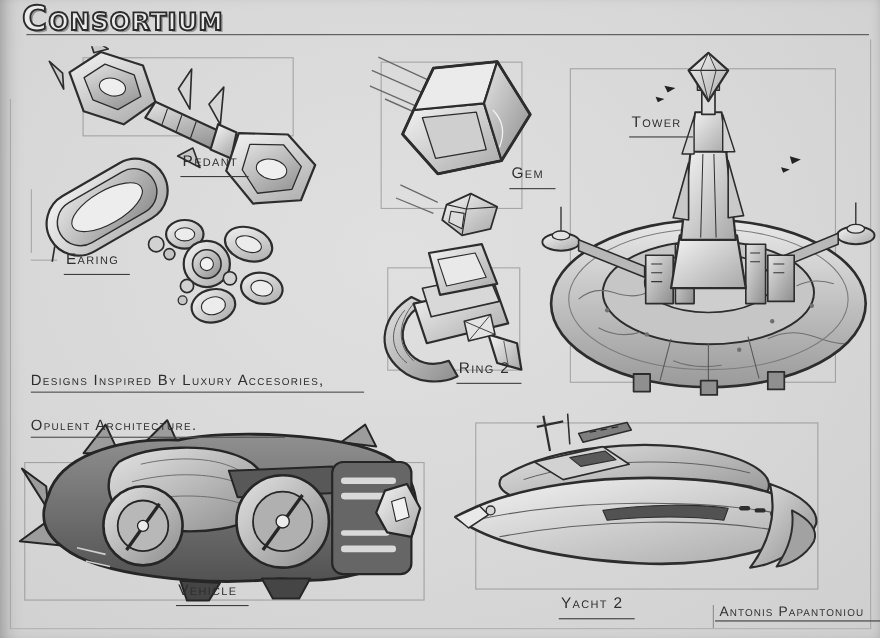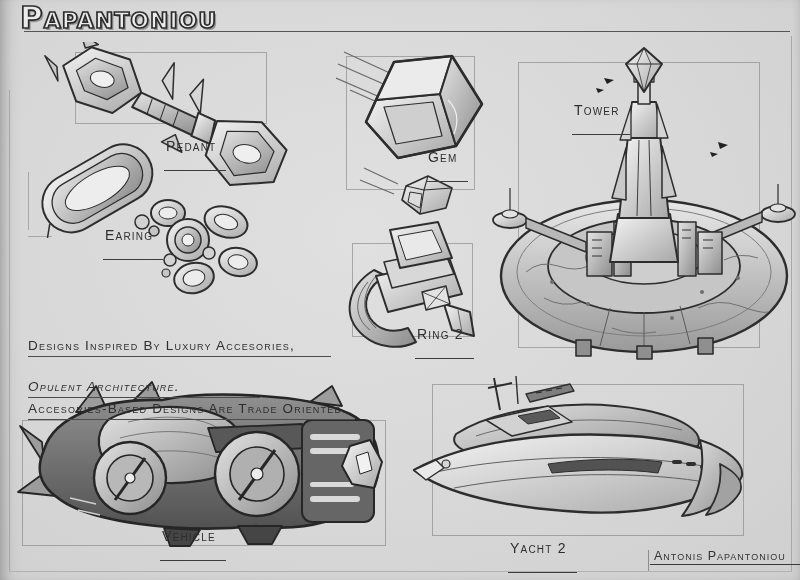--- a/index.html
+++ b/index.html
@@ -10,24 +10,24 @@
   .abs{position:absolute;}
   
   .hand{font-variant:small-caps;text-transform:capitalize;color:#2e2e2e;letter-spacing:1.2px;}
   .title{font-family:"DejaVu Sans",sans-serif;font-weight:800;font-size:31px;line-height:1;
     font-variant:small-caps;letter-spacing:1px;color:#ebebeb;
     -webkit-text-stroke:1.7px #2c2c2c;text-shadow:2px 2px 0 rgba(100,100,100,.55);}
   .subtitle{font-size:12.5px;letter-spacing:1.8px;color:#2c2c2c;}
   .rule{background:#555;height:1px;}
   .frame{background:#a8a8a8;}
   .box{border:1px solid rgba(120,120,120,.55);}
-  .label{font-size:14px;border-bottom:1.4px solid #3c3c3c;padding:0 10px 16px 2px;background:transparent;}
+  .label{font-size:14px;border-bottom:1.4px solid #3c3c3c;padding:0 10px 6px 2px;background:transparent;}
   .notes{font-size:13.5px;line-height:19px;}
   .note-line{display:inline-block;border-bottom:1px solid #4c4c4c;padding-bottom:1px;margin-bottom:1px;white-space:nowrap;}
-  .u1{padding-right:36px;margin-top:40px;} .u2{padding-right:64px;} .u3{padding-right:80px;font-style:italic;} .u4{padding-right:8px;} .u5{padding-right:8px;}
+  .u1{padding-right:36px;margin-top:40px;} .u2{padding-right:64px;} .u3{padding-right:80px;} .u4{padding-right:8px;} .u5{padding-right:8px;}
   .signature{font-size:12.5px;border-bottom:1px solid #3a3a3a;padding:0 14px 1px 4px;letter-spacing:1px;color:#333;}
   svg{display:block;}
 </style>
 </head>
 <body>
 
 <div class="sheet">
 
   <svg width="0" height="0" class="abs" aria-hidden="true">
     <defs>
@@ -48,21 +48,21 @@
           <stop offset="1" stop-color="#9a9a9a"></stop>
         </linearGradient>
     </defs>
   </svg>
 
   <div class="abs frame" style="left:9px;top:90px;width:1px;height:482px;"></div>
   <div class="abs frame" style="left:791px;top:36px;width:1px;height:536px;"></div>
   <div class="abs frame" style="left:9px;top:571px;width:783px;height:1px;background:#b2b2b2;"></div>
   <div class="abs rule" style="left:24px;top:31px;width:766px;"></div>
 
-  <div class="abs title" style="left:20px;top:2px;">Papantoniou</div>
+  <div class="abs title" style="left:20px;top:2px;">Consortium</div>
 
   <div class="abs box" style="left:75px;top:52px;width:190px;height:70px;"></div>
   <div class="abs box" style="left:346px;top:56px;width:127px;height:132px;"></div>
   <div class="abs box" style="left:518px;top:62px;width:240px;height:284px;"></div>
   <div class="abs box" style="left:352px;top:243px;width:119px;height:92px;"></div>
   <div class="abs box" style="left:22px;top:420px;width:362px;height:124px;"></div>
   <div class="abs box" style="left:432px;top:384px;width:310px;height:150px;"></div>
   <div class="abs frame" style="left:28px;top:172px;width:1px;height:58px;"></div>
   <div class="abs frame" style="left:28px;top:236px;width:24px;height:1px;"></div>
   <div class="abs frame" style="left:648px;top:550px;width:1px;height:21px;background:#8d8d8d;"></div>
@@ -299,29 +299,29 @@
         <rect x="300" y="93" width="9" height="4" rx="2"></rect>
       </g>
       <path d="M300,68 C330,78 344,92 342,104 C332,128 302,142 282,144 C300,120 306,94 300,68 Z" fill="url(#gB)" stroke-width="2"></path>
       <path d="M320,92 C336,100 344,110 340,120 C332,134 318,141 306,143 C318,126 322,108 320,92 Z" fill="#a2a2a2" stroke-width="1.8"></path>
       <polygon points="14,98 36,88 44,96 26,108" fill="#e9e9e9" stroke-width="1.4"></polygon>
       <circle cx="46" cy="92" r="4" fill="#d6d6d6" stroke-width="1.2"></circle>
     </g>
   </svg>
 
   <div class="abs hand label" style="left:164px;top:138px;">Pedant</div>
-  <div class="abs hand label" style="left:58px;top:227px;margin-left:45px;">Earing</div>
-  <div class="abs hand label" style="left:426px;top:149px;">Gem</div>
+  <div class="abs hand label" style="left:58px;top:227px;">Earing</div>
+  <div class="abs hand label" style="left:463px;top:149px;">Gem</div>
   <div class="abs hand label" style="left:572px;top:102px;">Tower</div>
   <div class="abs hand label" style="left:415px;top:326px;">Ring 2</div>
   <div class="abs hand label" style="left:160px;top:528px;">Vehicle</div>
   <div class="abs hand label" style="left:508px;top:540px;">Yacht 2</div>
 
   <div class="abs notes hand" style="left:28px;top:296px;width:370px;">
     <span class="note-line u1">Designs inspired by luxury accesories,</span><br>
     <br>
     <span class="note-line u3">opulent architecture.</span><br>
-    <span class="note-line u4">Accesories-based designs are trade oriented.</span><br>
+    <br>
   </div>
 
   <div class="abs hand signature" style="left:650px;top:549px;">Antonis Papantoniou</div>
 
 </div>
 
 </body></html>

